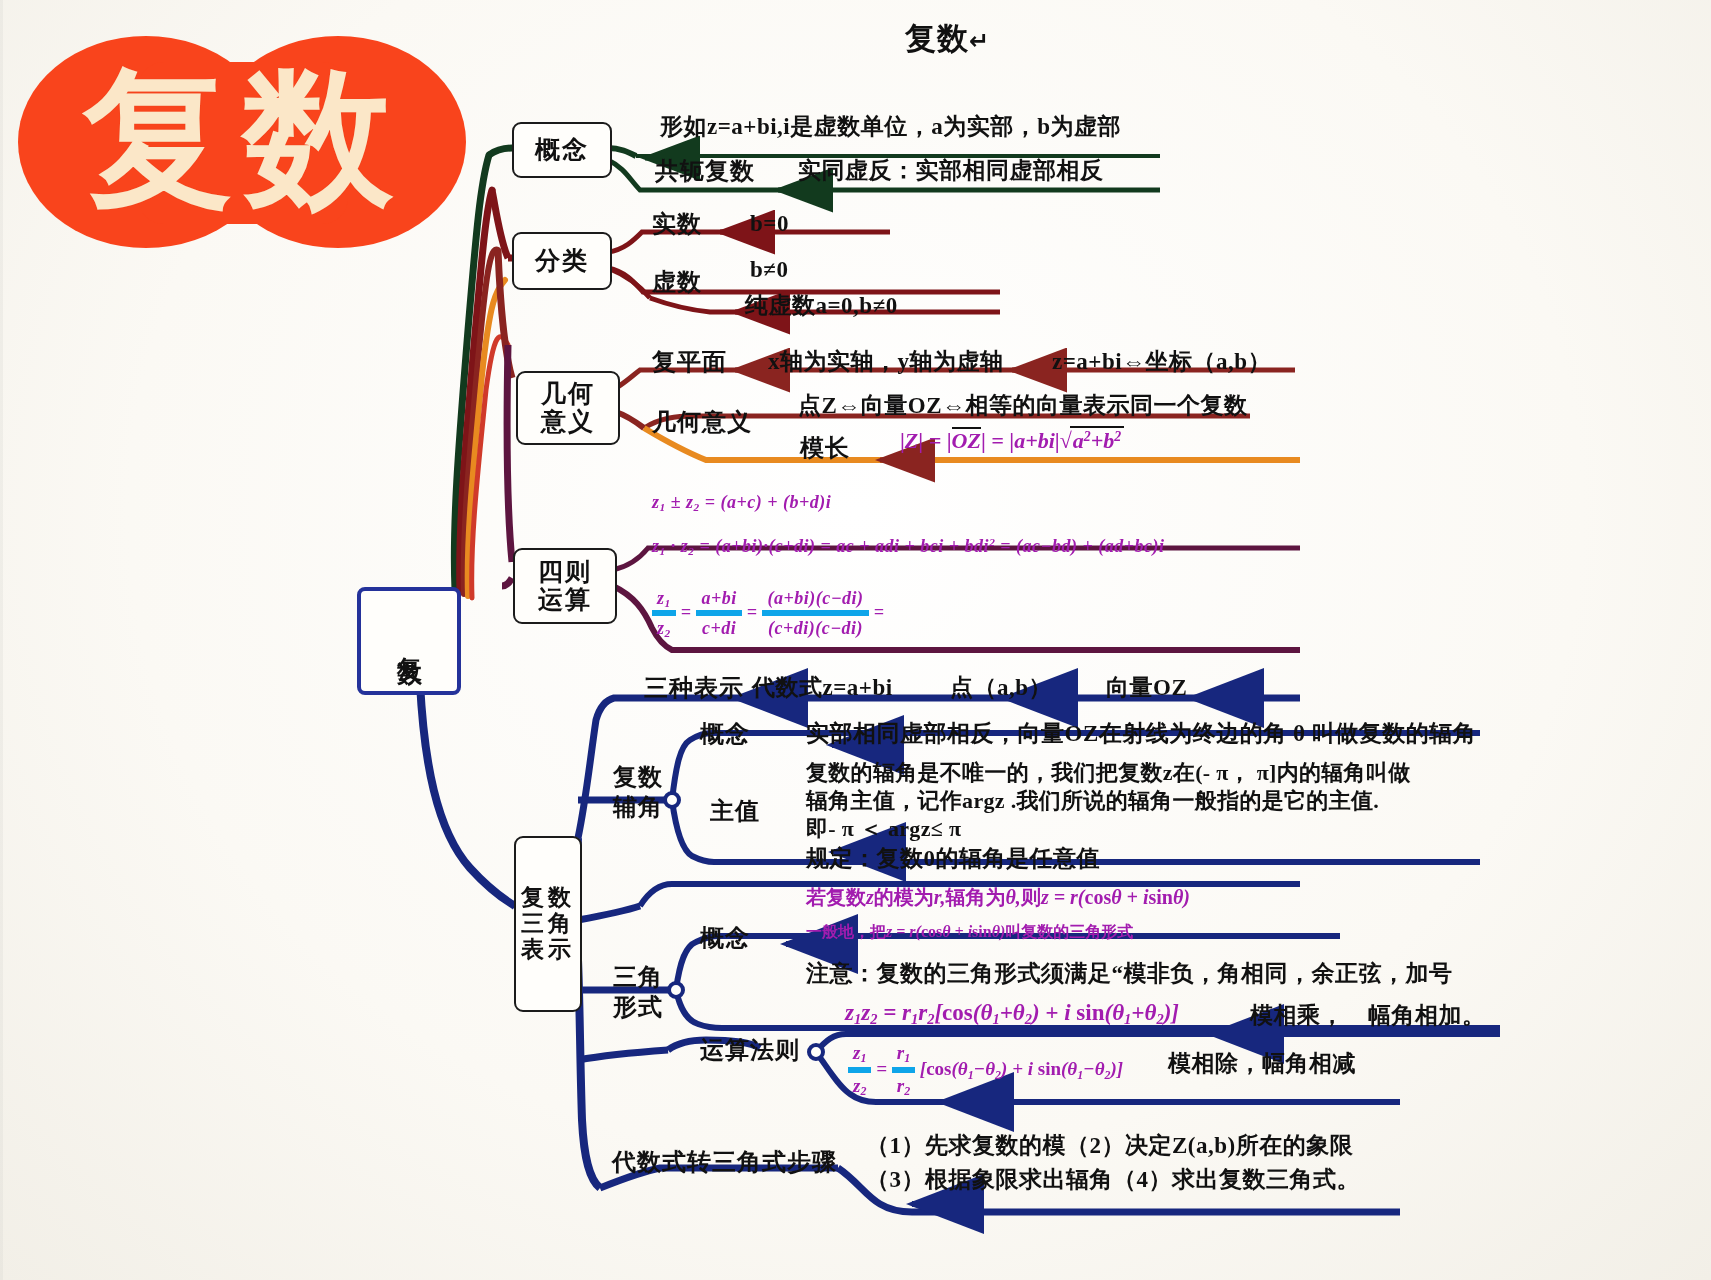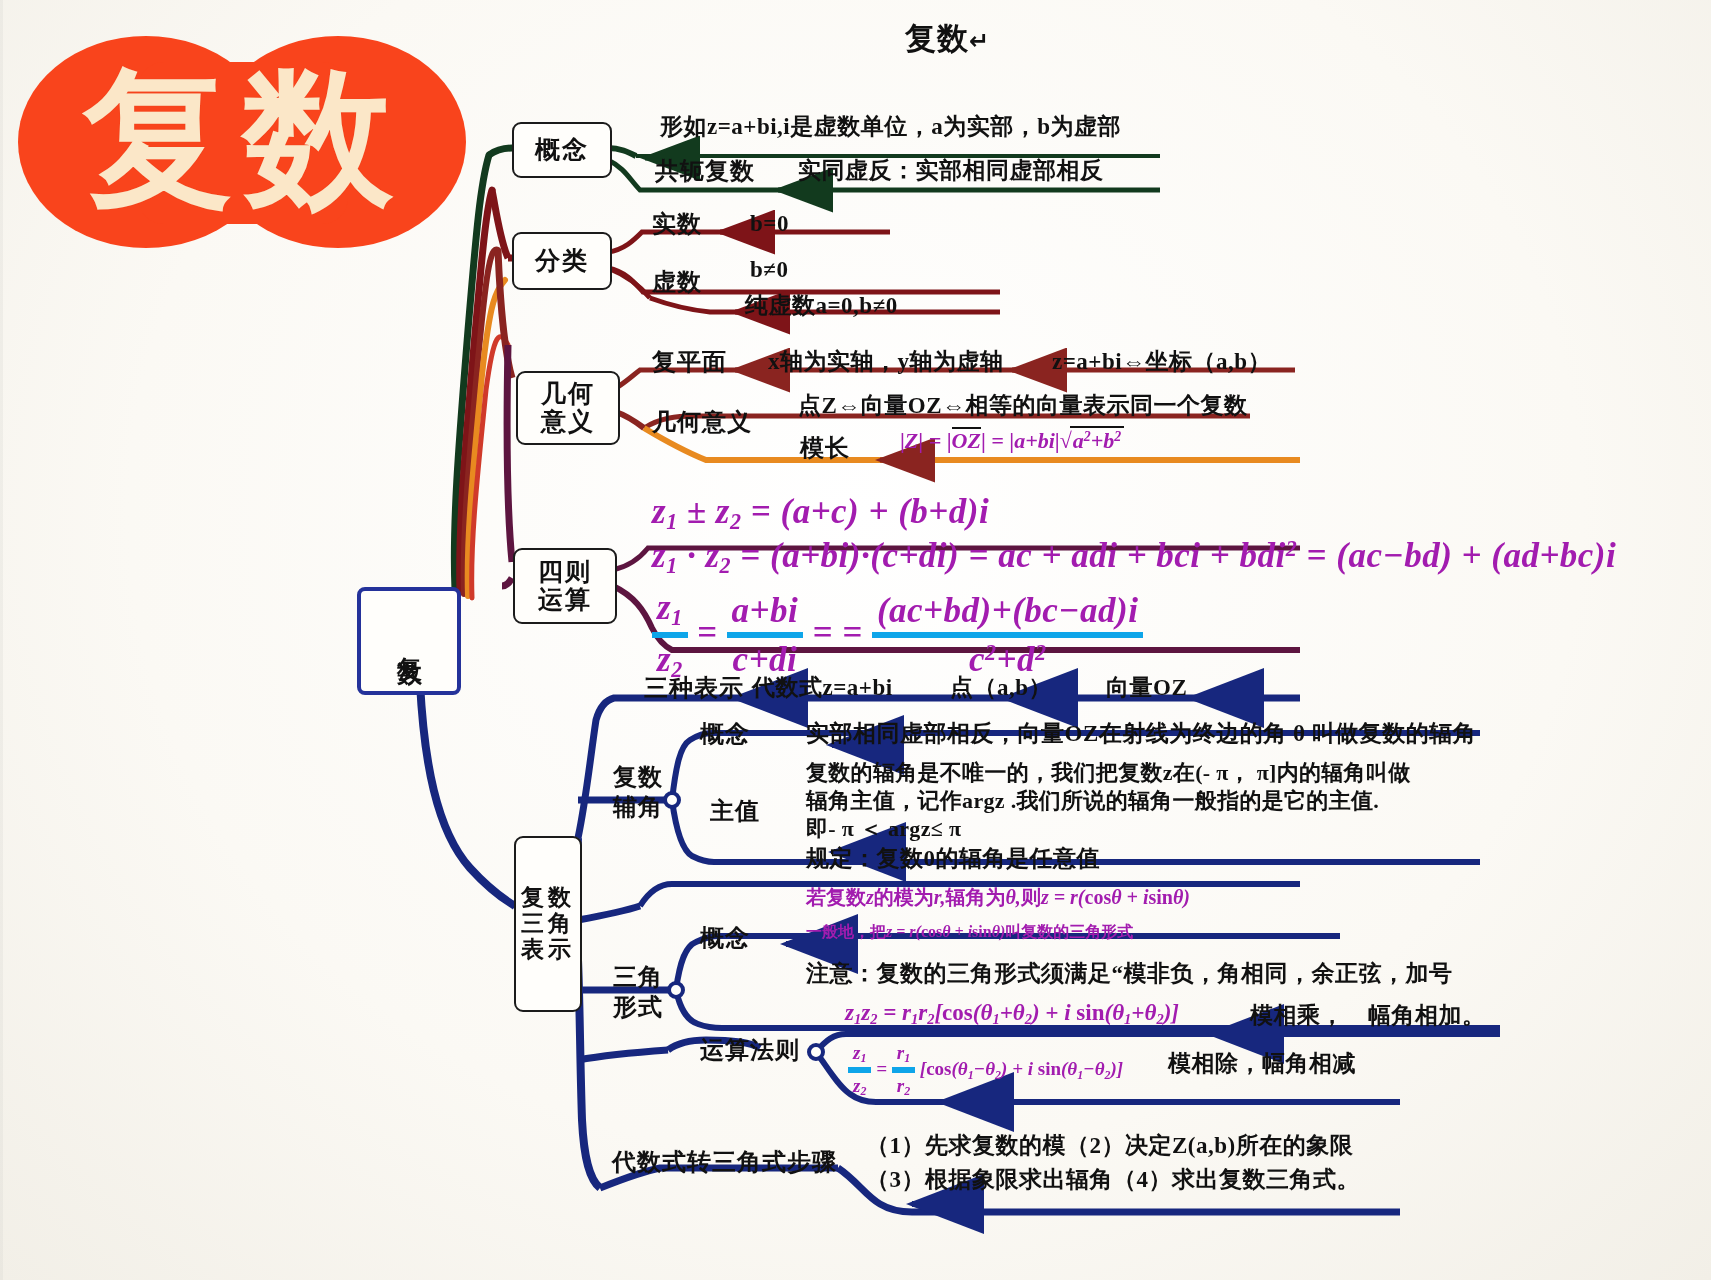--- a/index.html
+++ b/index.html
@@ -72,21 +72,21 @@
   .lbl.t{font-size:23px;letter-spacing:.5px;}
   .lbl.t2{font-size:22px;letter-spacing:.3px;}
 
   
   .fml{
     position:absolute;
     font-family:"Liberation Serif","DejaVu Serif",serif;
     font-style:italic;font-weight:700;
     white-space:nowrap;color:#a21caf;
   }
-  .fml.big{font-size:35px;letter-spacing:.5px;}
+  .fml.big{font-size:18px;letter-spacing:.5px;}
   .fml.mid{font-size:22px;}
   .fml.sm{font-size:19px;}
   .fml .up{font-style:normal;}
   sub{font-size:.63em;vertical-align:-.28em;font-style:italic;}
   sup{font-size:.63em;vertical-align:.5em;}
   .frac{display:inline-block;vertical-align:middle;text-align:center;}
   .frac .n{display:block;border-bottom:6px solid #0ea5e9;padding:0 5px 1px;}
   .frac .d{display:block;padding:2px 5px 0;}
   .rad{display:inline-block;border-top:2px solid #111;padding:0 3px;margin-left:-2px;}
   .vbar{font-style:normal;font-weight:700;}
@@ -260,22 +260,22 @@
   z<sub>1</sub> ± z<sub>2</sub> = (a+c) + (b+d)i
 </div>
 <div class="fml big" style="left:652px;top:536px;">
   z<sub>1</sub> · z<sub>2</sub> = (a+bi)·(c+di) = ac + adi + bci + bdi<sup>2</sup> = (ac−bd) + (ad+bc)i
 </div>
 <div class="fml big" style="left:652px;top:588px;">
   <span class="frac"><span class="n">z<sub>1</sub></span><span class="d">z<sub>2</sub></span></span>
   =
   <span class="frac"><span class="n">a+bi</span><span class="d">c+di</span></span>
   =
+  <span class="frac"><span class="n">(a+bi)(c−di)</span><span class="d">(c+di)(c−di)</span></span>
   =
-  <span class="frac"><span class="n">(ac+bd)+(bc−ad)i</span><span class="d">c<sup>2</sup>+d<sup>2</sup></span></span>
 </div>
 
 <div class="lbl k" style="left:612px;top:674px;margin-left:32px;">三种表示</div>
 <div class="lbl t" style="left:752px;top:674px;">代数式z=a+bi</div>
 <div class="lbl t" style="left:950px;top:674px;">点（a,b）</div>
 <div class="lbl t" style="left:1106px;top:674px;">向量OZ</div>
 
 <div class="lbl k" style="left:613px;top:762px;white-space:pre-line;line-height:1.25;text-align:center;">复数
 辅角</div>
 

